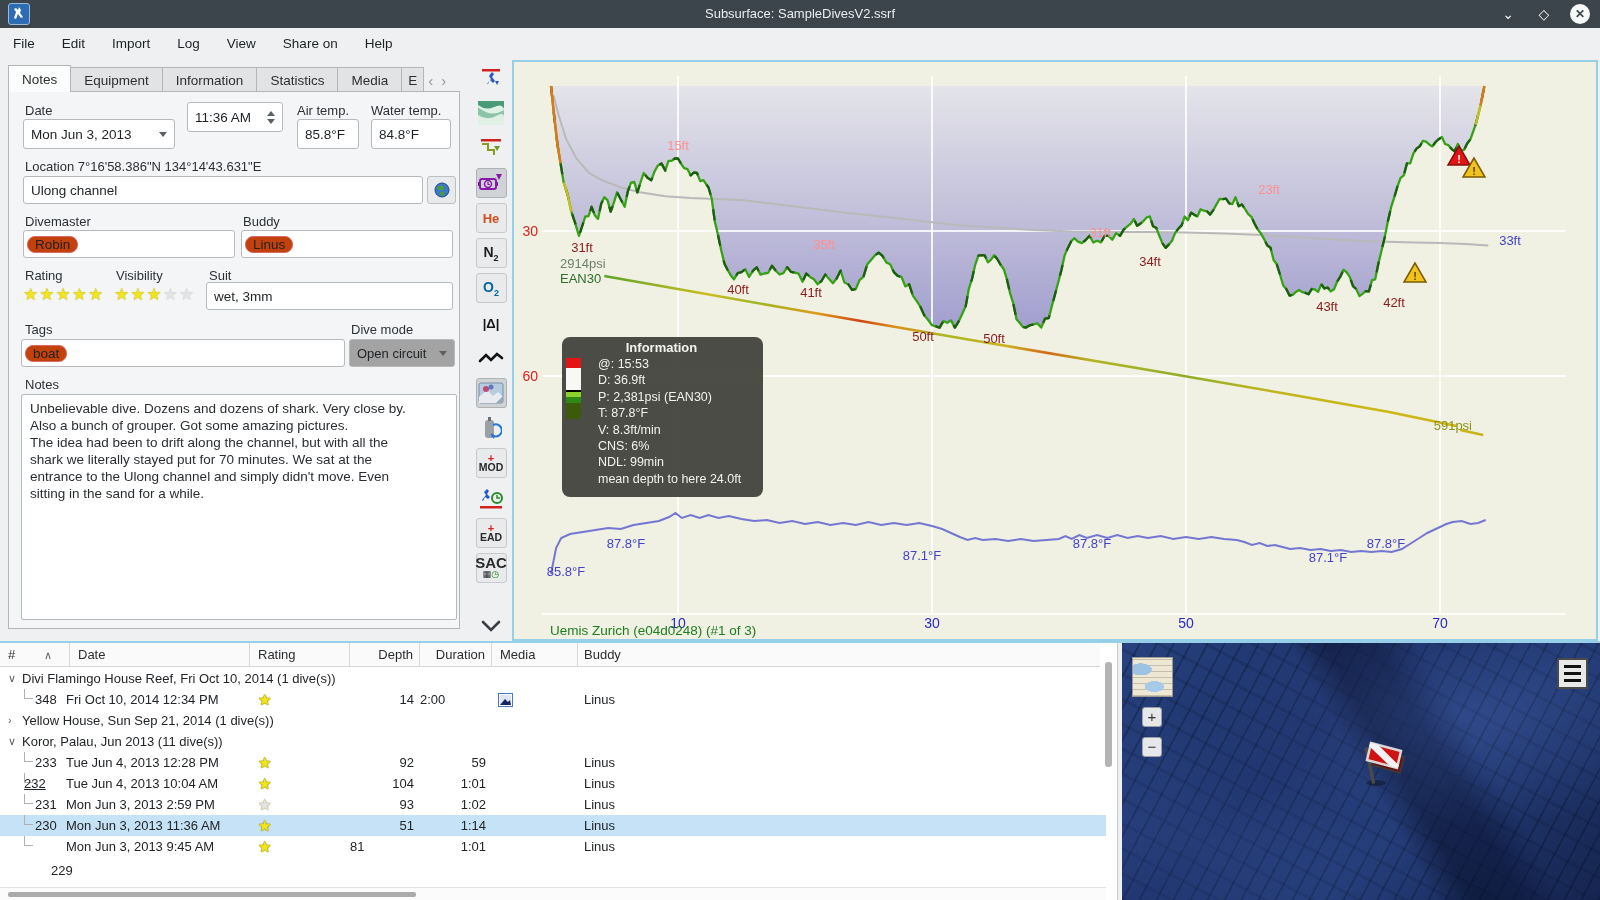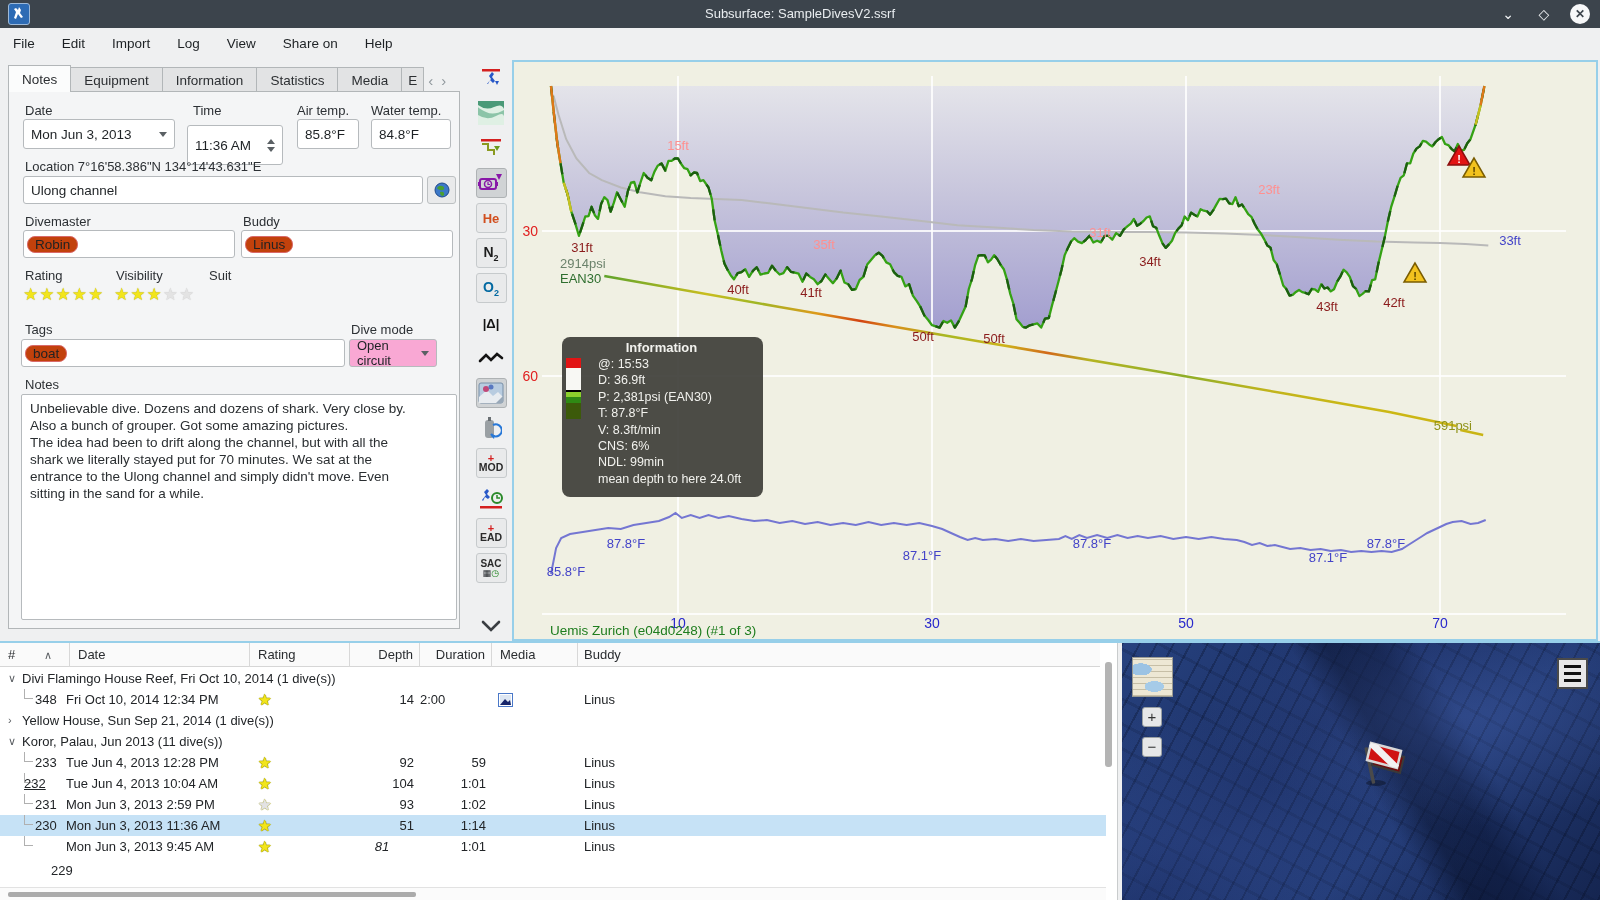--- a/index.html
+++ b/index.html
@@ -142,21 +142,21 @@
   <div id="tabpage">
     <div class="flabel" style="left:16px;top:11px">Date</div>
     <div class="flabel" style="left:184px;top:11px">Time</div>
     <div class="flabel" style="left:288px;top:11px">Air temp.</div>
     <div class="flabel" style="left:362px;top:11px">Water temp.</div>
 
     <div class="field" style="left:14px;top:27px;width:152px;height:30px">
       <span>Mon Jun 3, 2013</span>
       <span class="combo-arrow"></span>
     </div>
-    <div class="field" style="left:178px;top:33px;width:96px;height:40px">
+    <div class="field" style="left:178px;top:10px;width:96px;height:30px">
       <span>11:36 AM</span>
       <span class="spin">
           <i class="up"></i>
           <i class="dn"></i>
         </span>
     </div>
     <div class="field" style="left:288px;top:27px;width:62px;height:30px">
       <span>85.8°F</span>
     </div>
     <div class="field" style="left:362px;top:27px;width:80px;height:30px">
@@ -181,27 +181,30 @@
     </div>
     <div class="field" style="left:232px;top:138px;width:212px;height:28px;padding-left:3px">
       <span class="chip">Linus</span>
     </div>
 
     <div class="flabel" style="left:16px;top:176px">Rating</div>
     <div class="flabel" style="left:107px;top:176px">Visibility</div>
     <div class="flabel" style="left:200px;top:176px">Suit</div>
     <div class="stars" style="left:14px;top:192px" id="rating-stars"><span class="st f">★</span><span class="st f">★</span><span class="st f">★</span><span class="st f">★</span><span class="st f">★</span></div>
     <div class="stars" style="left:105px;top:192px" id="visibility-stars"><span class="st f">★</span><span class="st f">★</span><span class="st f">★</span><span class="st e">★</span><span class="st e">★</span></div>
+    <div class="field" style="left:197px;top:190px;width:247px;height:28px">
+      <span>wet, 3mm</span>
+    </div>
 
     <div class="flabel" style="left:16px;top:230px">Tags</div>
     <div class="flabel" style="left:342px;top:230px">Dive mode</div>
     <div class="field" style="left:12px;top:247px;width:324px;height:28px;padding-left:3px">
       <span class="chip">boat</span>
     </div>
-    <div class="field" style="left:340px;top:247px;width:88px;height:28px;background:#f9a8d4">
+    <div class="field" style="left:340px;top:247px;width:106px;height:28px;background:#a3a3a3">
       <span style="font-size:13px">Open circuit</span>
       <span class="combo-arrow"></span>
     </div>
 
     <div class="flabel" style="left:16px;top:285px">Notes</div>
     <textarea id="notes-area" style="">Unbelievable dive. Dozens and dozens of shark. Very close by.
 Also a bunch of grouper. Got some amazing pictures.
 The idea had been to drift along the channel, but with all the
 shark we literally stayed put for 70 minutes. We sat at the
 entrance to the Ulong channel and simply didn't move. Even
@@ -283,21 +286,21 @@
         <path d="M4 14 l4 -5 -2 -3 3 -3 2 2 -2 3 3 3 -2 2 -3 -2 -2 4z" fill="#2858c8"></path>
         <circle cx="19" cy="12" r="5" fill="none" stroke="#2a8a2a" stroke-width="2"></circle>
         <path d="M19 9 v3 h3" stroke="#2a8a2a" stroke-width="1.5" fill="none"></path>
         <rect x="2" y="20" width="22" height="2.5" fill="#d42020"></rect>
       </svg>
     </div>
     <div class="tbtn raised">
       <span style="text-align:center;line-height:9px"><span style="color:#d42020;font-weight:bold;font-size:11px">+</span><br><b style="color:#2a2a2a;font-size:10.5px">EAD</b></span>
     </div>
     <div class="tbtn raised">
-      <span style="text-align:center;line-height:9px"><b style="font-size:10px;color:#2a2a2a">SAC</b><br><span style="font-size:9px">▦<span style="color:#2a8a2a">◷</span></span></span>
+      <span style="text-align:center;line-height:9px"><b style="font-size:15px;color:#2a2a2a">SAC</b><br><span style="font-size:9px">▦<span style="color:#2a8a2a">◷</span></span></span>
     </div>
     <div class="spacer"></div>
     <div class="tbtn">
       <svg width="22" height="14" viewBox="0 0 22 14">
         <path d="M3 3 L11 11 L19 3" stroke="#3a3e42" stroke-width="2.6" fill="none" stroke-linecap="round"></path>
       </svg>
     </div>
   </div>
 
 <div id="chart">
@@ -513,21 +516,21 @@
           <span class="treejoin" style="left: 24px;"></span>
           <span style="left: 51px; margin-top: 24px;">229</span>
           <span style="left: 66px;">Mon Jun 3, 2013 9:45 AM</span>
           <span style="left: 258px;">
             <span class="st f" style="font-size: 15px;">★</span>
             <span class="st f" style="font-size: 15px;">★</span>
             <span class="st f" style="font-size: 15px;">★</span>
             <span class="st f" style="font-size: 15px;">★</span>
             <span class="st f" style="font-size: 15px;">★</span>
           </span>
-          <span style="left: 350px; width: 64px; text-align: center; font-style: italic;">81</span>
+          <span style="left: 350px; width: 64px; text-align: left;">81</span>
           <span style="left: 420px; width: 66px; text-align: right;">1:01</span>
           <span style="left: 584px;">Linus</span>
         </div>
       </div>
     <div id="dl-vscroll"></div>
     <div id="dl-hscroll-track">
       <div id="dl-hscroll"></div>
     </div>
   </div>
   <div id="map">

